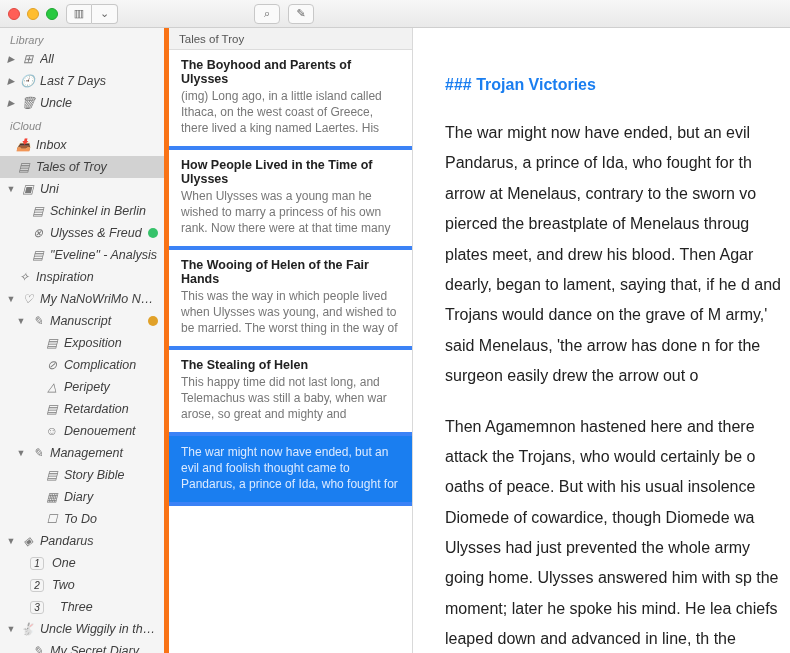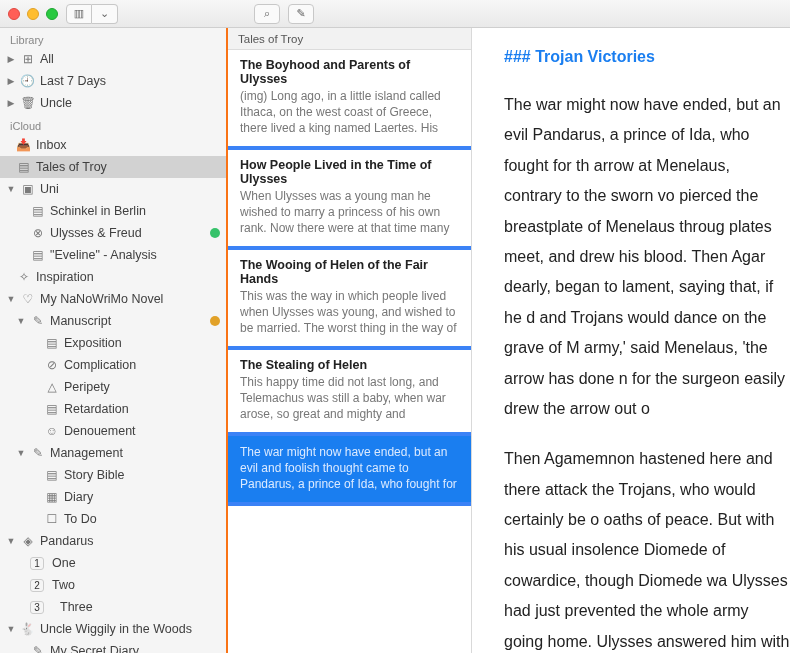--- a/index.html
+++ b/index.html
@@ -11,42 +11,42 @@
   .red{background:#ff5f57;border:1px solid #e14942;}
   .yellow{background:#ffbd2e;border:1px solid #e1a128;}
   .green{background:#28c940;border:1px solid #1fa733;}
   .tb-btn { height:20px; min-width:26px; border:1px solid #c8c8c8; border-radius:4px; background:#fafafa; display:flex; align-items:center; justify-content:center; font-size:11px; color:#666; cursor:pointer;}
   .tb-group{display:flex;}
   .tb-group .tb-btn:first-child{border-top-right-radius:0;border-bottom-right-radius:0;}
   .tb-group .tb-btn:last-child{border-top-left-radius:0;border-bottom-left-radius:0;border-left:0;}
   .spacer{flex:1;}
   
   .cols{display:flex; height:calc(653px - 28px);}
-  .sidebar{width:228px; background:#f5f5f5; border-right:2px solid #f97316; overflow:hidden; font-size:12.5px;}
+  .sidebar{width:169px; background:#f5f5f5; border-right:5px solid #f97316; overflow:hidden; font-size:12.5px;font-style:italic;}
   .section-label{color:#888; padding:6px 10px 2px; font-size:11px;}
   .row{display:flex; align-items:center; height:22px; padding:0 6px; gap:4px; cursor:default;}
   .row .disc{width:10px; text-align:center; color:#7a7a7a; font-size:9px;}
   .row .icon{width:16px; text-align:center; color:#7a7a7a; font-size:12px;}
   .row .label{flex:1; white-space:nowrap; overflow:hidden; text-overflow:ellipsis; color:#404040;}
   .row .badge{width:10px;height:10px;border-radius:50%;}
   .row.selected{background:#d2d2d2;}
   .indent-1{padding-left:16px;}
   .indent-2{padding-left:30px;}
   .indent-3{padding-left:44px;}
   
   .notelist{width:244px; border-right:1px solid #d9d9d9; display:flex; flex-direction:column;}
   .nl-header{height:22px; background:#f2f2f2; border-bottom:1px solid #dcdcdc; font-size:11.5px; color:#555; padding:0 10px; display:flex; align-items:center;}
   .note{padding:8px 12px 10px; border-bottom:4px solid #3b82f6; cursor:default;}
   .note .title{font-weight:600; font-size:12.5px; color:#222; margin-bottom:2px;}
   .note .excerpt{font-size:12px; color:#777; line-height:1.35; max-height:48px; overflow:hidden;}
   .note.selected{background:#1a7ef0;}
   .note.selected .title{color:#fff;}
   .note.selected .excerpt{color:#dbeaff;}
   
-  .content{flex:1; padding:20px 0 0 32px; overflow:hidden;}
+  .content{flex:1; padding:48px 0 0 32px; overflow:hidden;}
   .content h3{color:#1a7ef0; font-size:16px; font-weight:600; margin-bottom:24px;}
   .content p{font-size:16px; color:#222; line-height:1.9; margin-bottom:20px; white-space:pre-line;}
   .boxed{border:1px solid #ccc; border-radius:3px; font-size:10px; padding:0 2px; min-width:14px; display:inline-flex; justify-content:center;}
 </style>
 </head>
 <body>
 
 <div class="titlebar">
   <div class="traffic">
     <div class="dot red"></div>

